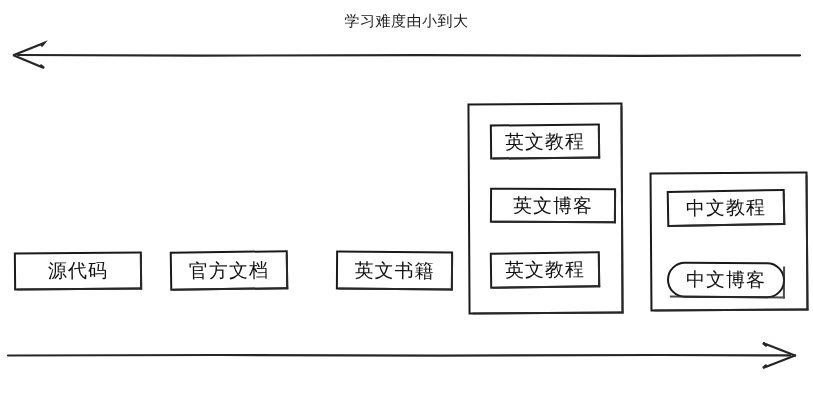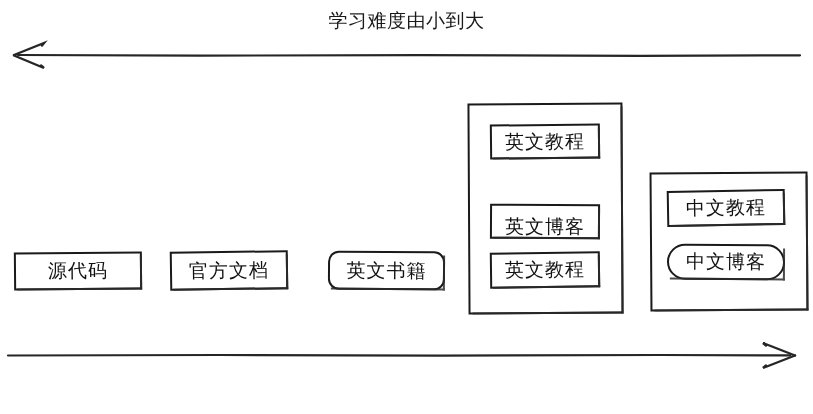--- a/index.html
+++ b/index.html
@@ -15,21 +15,21 @@
     overflow: hidden;
   }
   #canvas {
     position: relative;
     width: 813px;
     height: 414px;
     background: #ffffff;
   }
   .axis-label {
     position: absolute;
-    font-size: 19px;
+    font-size: 15px;
     line-height: 22px;
     letter-spacing: 0.5px;
     color: #1a1a1a;
     white-space: nowrap;
     text-align: center;
   }
   #top-axis-label {
     left: 0;
     right: 0;
     top: 10px;
@@ -91,30 +91,30 @@
     bottom: -2px;
     border-right: 2px solid #2b2b2b;
     border-bottom: 2px solid #2b2b2b;
     pointer-events: none;
     opacity: 0.8;
   }
 
   
   #box-source-code   { left: 14px;  top: 252px; width: 128px; height: 38px; transform: rotate(-0.5deg); }
   #box-official-docs { left: 170px; top: 251px; width: 118px; height: 39px; transform: rotate(-0.8deg); }
-  #box-english-books { left: 328px; top: 251px; width: 117px; height: 39px; transform: rotate(0.4deg); border-radius: 11px; }
+  #box-english-books { left: 336px; top: 251px; width: 117px; height: 39px; transform: rotate(0.4deg); }
 
   #group-english     { left: 468px; top: 103px; width: 155px; height: 211px; transform: rotate(-0.3deg); }
   #box-english-tutorial { left: 490px; top: 124px; width: 110px; height: 35px; transform: rotate(-0.6deg); }
-  #box-english-blog     { left: 490px; top: 204px; width: 110px; height: 35px; transform: rotate(0.3deg); align-items: flex-end; }
+  #box-english-blog     { left: 490px; top: 188px; width: 126px; height: 35px; transform: rotate(0.3deg); }
   #box-chinese-books    { left: 490px; top: 252px; width: 110px; height: 36px; transform: rotate(-0.7deg); }
 
   #group-chinese     { left: 650px; top: 172px; width: 158px; height: 139px; transform: rotate(-0.4deg); }
   #box-chinese-tutorial { left: 667px; top: 190px; width: 118px; height: 36px; transform: rotate(-1deg); }
-  #box-chinese-blog     { left: 667px; top: 244px; width: 118px; height: 36px; transform: rotate(0.4deg); border-radius: 18px; }
+  #box-chinese-blog     { left: 667px; top: 262px; width: 118px; height: 36px; transform: rotate(0.4deg); border-radius: 18px; }
 </style>
 </head>
 <body>
 
 <div id="canvas">
 
   <div class="axis-label" id="top-axis-label">学习难度由小到大</div>
 
   <svg class="axis-svg" viewBox="0 0 813 414">
 

